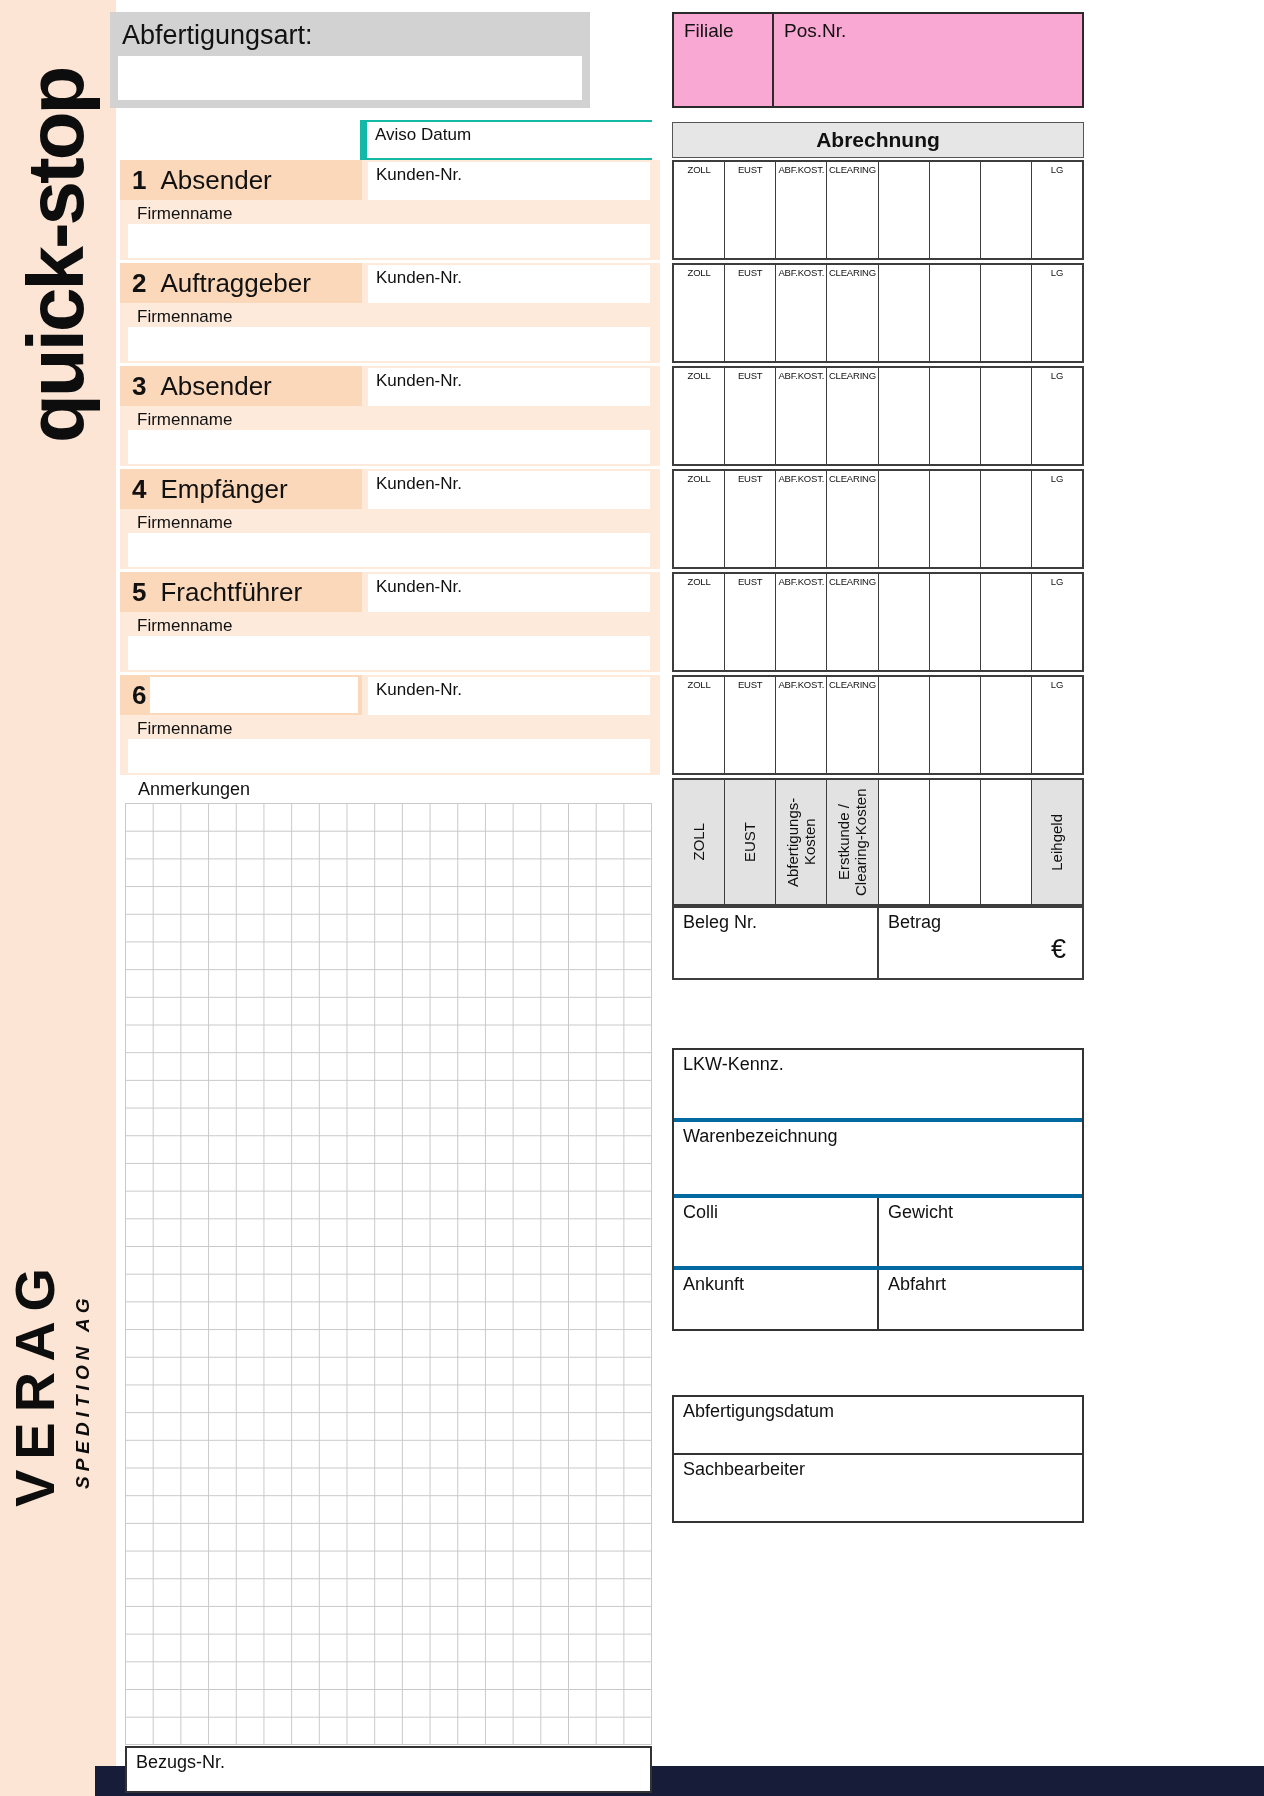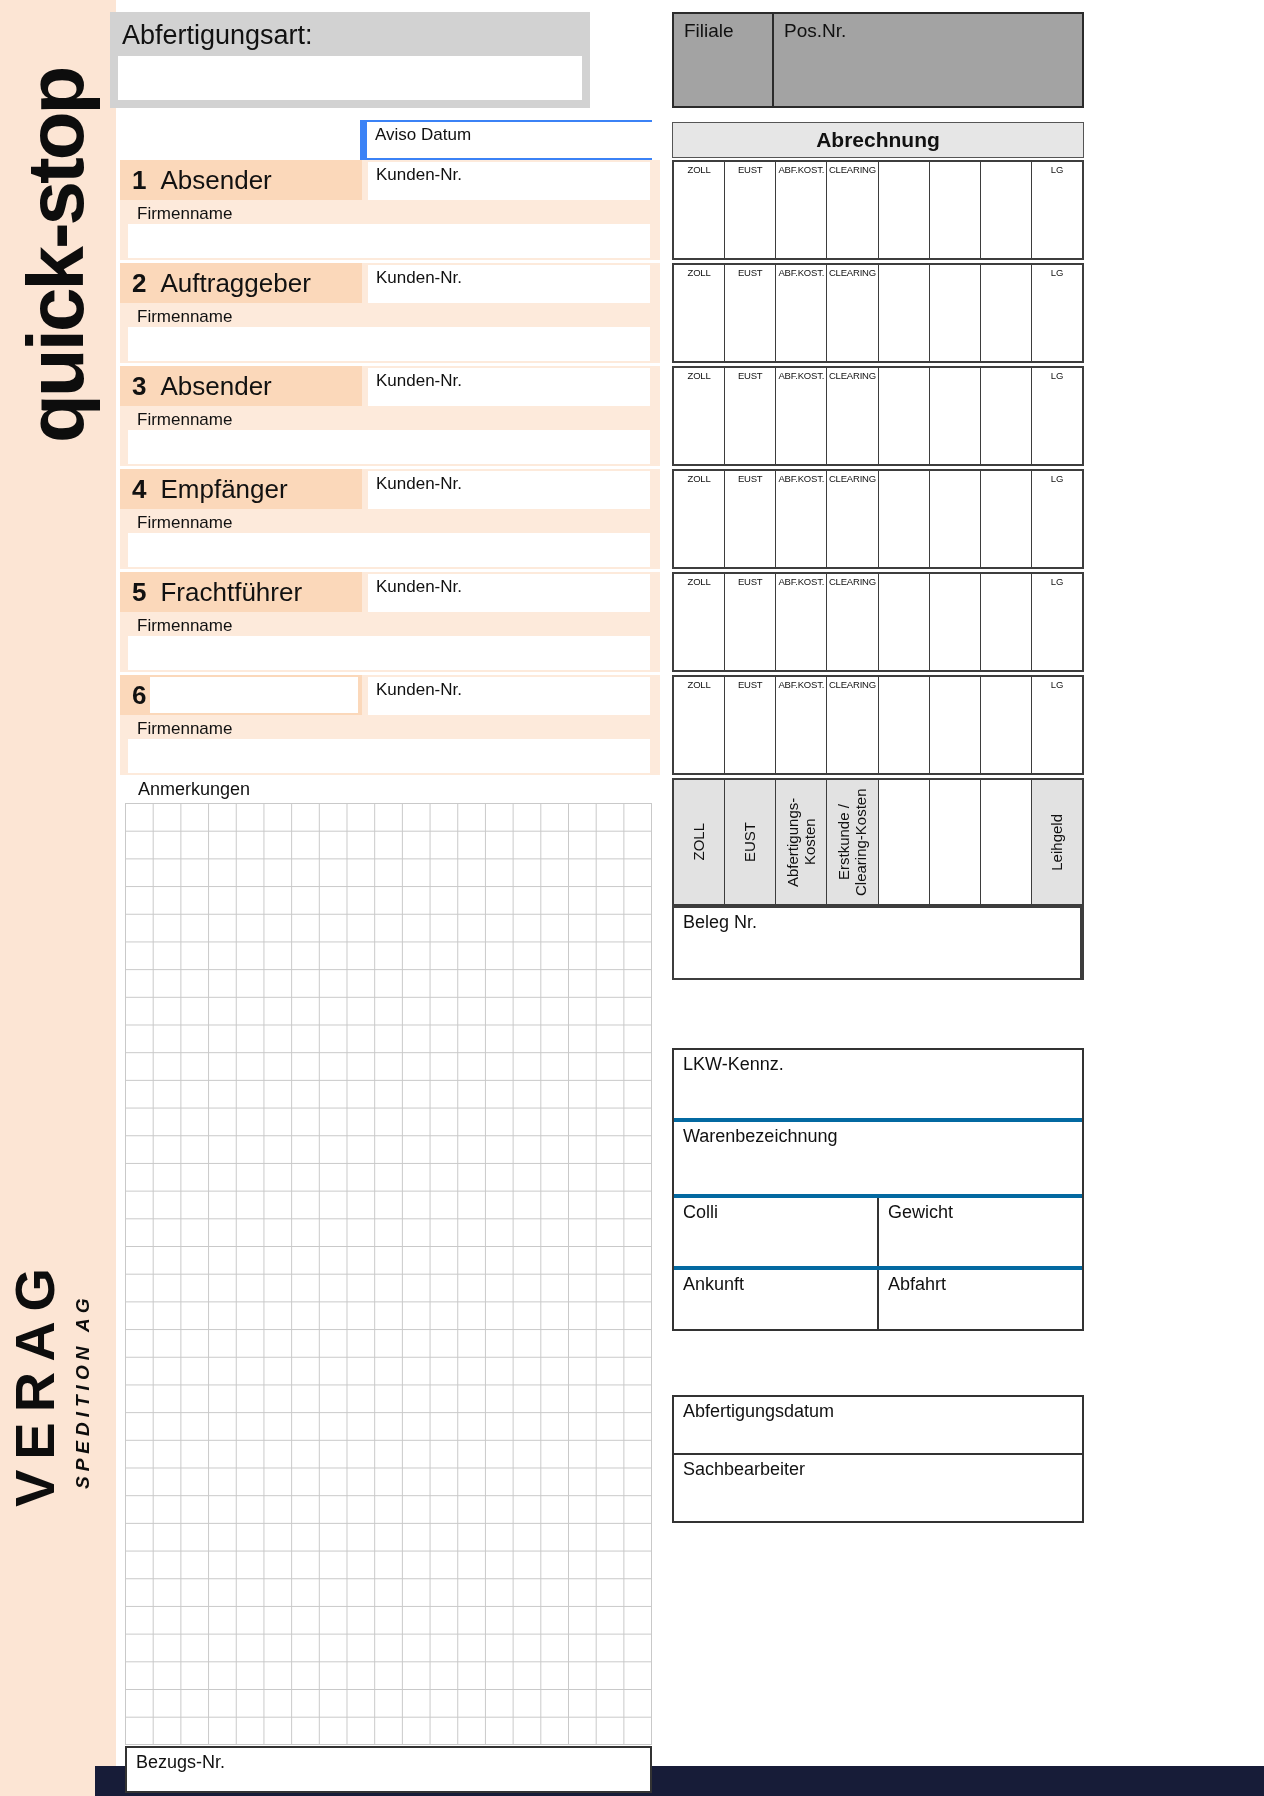--- a/index.html
+++ b/index.html
@@ -9,25 +9,25 @@
   .vtext{position:absolute;writing-mode:vertical-rl;transform:rotate(180deg);text-align:center;white-space:nowrap;color:#0d0d0d}
   .brand-product{left:10px;top:12px;height:488px;font-size:80px;font-weight:bold;letter-spacing:-3px}
   .brand-verag{left:2px;top:1232px;height:300px;font-size:56px;font-weight:bold;letter-spacing:10px}
   .brand-sped{left:72px;top:1250px;height:282px;font-size:19px;font-weight:bold;font-style:italic;letter-spacing:5px}
   .footer-bar{position:absolute;left:95px;top:1766px;width:1169px;height:30px;background:#171c38;z-index:1}
 
   .abf-box{position:absolute;left:110px;top:12px;width:480px;height:96px;background:#d2d2d2}
   .abf-label{position:absolute;left:12px;top:8px;font-size:27px}
   .abf-input{position:absolute;left:8px;top:44px;right:8px;bottom:8px;background:#fff}
 
-  .filiale-box{position:absolute;left:672px;top:12px;width:412px;height:96px;background:#a3a3a3;border:2px solid #2b2b2b}
+  .filiale-box{position:absolute;left:672px;top:12px;width:412px;height:96px;background:#f9a8d4;border:2px solid #2b2b2b}
   .filiale-divider{position:absolute;left:98px;top:0;bottom:0;width:2px;background:#2b2b2b}
   .fl-label{position:absolute;top:6px;font-size:19px}
 
-  .aviso{position:absolute;left:360px;top:120px;width:292px;height:40px;background:#3b82f6}
+  .aviso{position:absolute;left:360px;top:120px;width:292px;height:40px;background:#14b8a6}
   .aviso-inner{position:absolute;left:7px;top:2px;right:0;bottom:2px;background:#fff}
   .flabel{font-size:17px;display:block;padding:3px 8px}
 
   .abr-header{position:absolute;left:672px;top:122px;width:412px;height:36px;background:#e6e6e6;border:1px solid #555;font-weight:bold;font-size:21px;display:flex;align-items:center;justify-content:center}
 
   .section{position:absolute;left:120px;width:540px;height:100px;background:#fdeadb}
   .band{position:absolute;left:0;top:0;width:242px;height:40px;background:#fbd8ba;display:flex;align-items:center;gap:14px;padding-left:12px}
   .num{font-size:26px;font-weight:bold}
   .stitle{font-size:26px}
   .title-input{position:absolute;left:30px;top:2px;width:208px;height:36px;background:#fff;z-index:1}
@@ -316,20 +316,24 @@
     <div class="rcell"></div>
     <div class="rcell"></div>
     <div class="rcell"></div>
     <div class="rcell gray">
         <div class="rtext">Leihgeld</div>
       </div>
   </div>
 
   <div class="beleg-row">
     <div class="beleg-cell"><span class="boxlab">Beleg Nr.</span></div>
+    <div class="betrag-cell">
+      <span class="boxlab">Betrag</span>
+      <span class="euro">€</span>
+    </div>
   </div>
 
   <div class="anm-label">Anmerkungen</div>
   <div class="grid"></div>
 
   <div class="lkw-box">
     <div class="lkw-row r72"><span class="boxlab">LKW-Kennz.</span></div>
     <div class="lkw-row r64"><span class="boxlab">Warenbezeichnung</span></div>
     <div class="lkw-row r72 split">
       <div><span class="boxlab">Colli</span></div>

